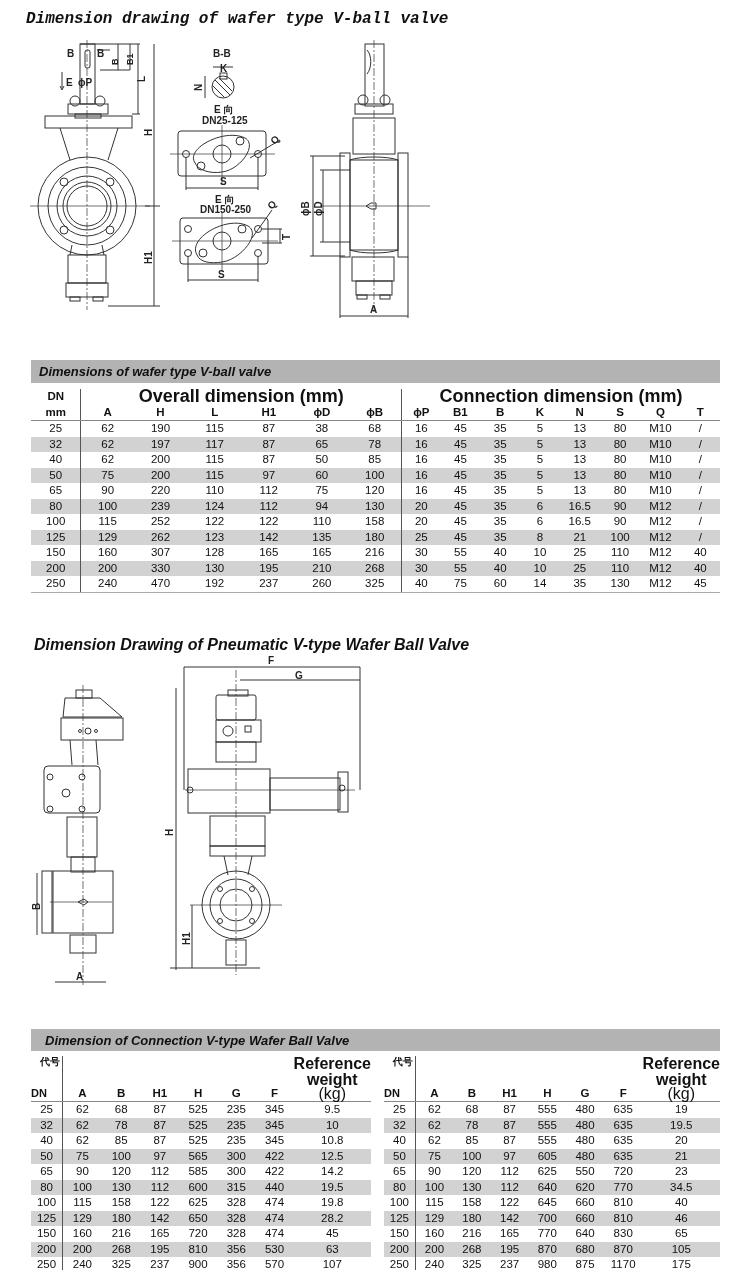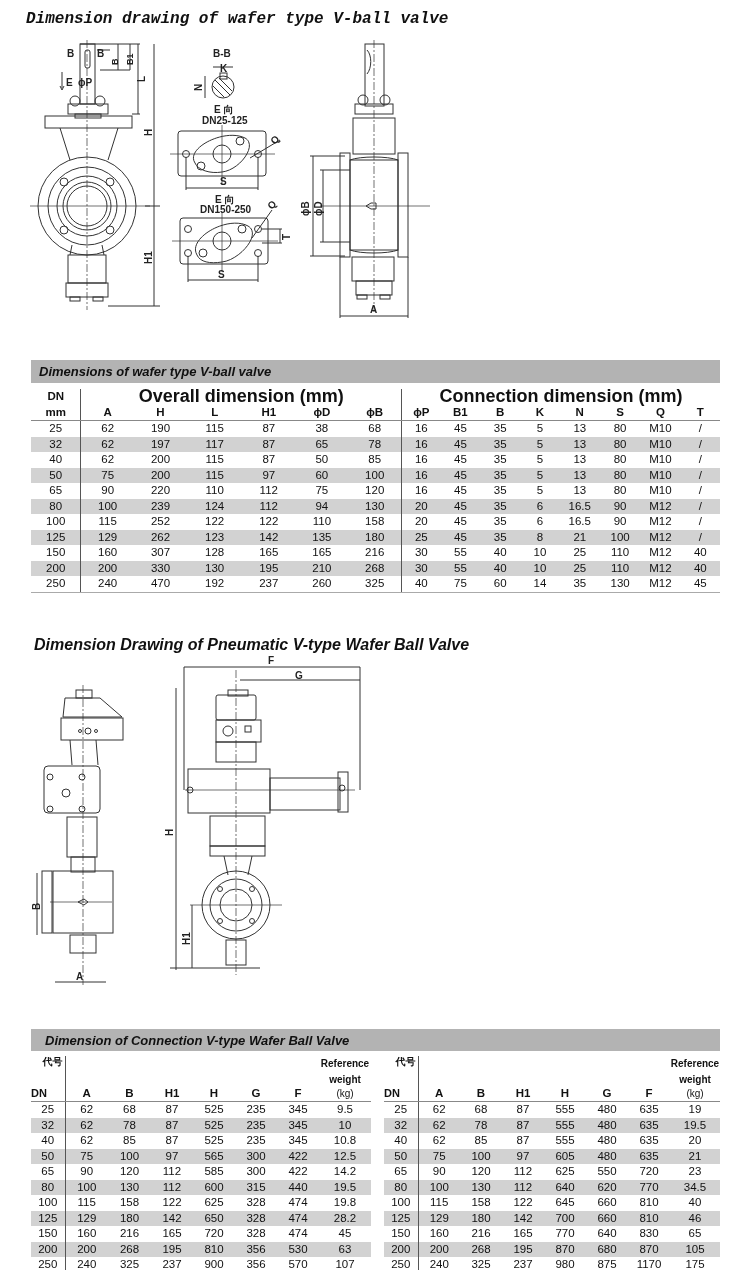--- a/index.html
+++ b/index.html
@@ -9,21 +9,21 @@
   svg text{font-family:"Liberation Sans",sans-serif;font-weight:bold;fill:#222;}
   .hdr{position:absolute;background:#b3b3b3;font-style:italic;font-weight:bold;font-size:13px;color:#111;padding-left:8px;box-sizing:border-box;display:flex;align-items:center;}
   table.dim{position:absolute;border-collapse:collapse;font-size:11.5px;color:#111;}
   table.dim td, table.dim th{padding:0;text-align:center;height:15.5px;line-height:15.5px;font-weight:normal;}
   table.dim th{font-weight:bold;}
   table.dim tr.even td{background:#d2d2d2;}
   table.dim .sep{border-right:1px solid #555;}
   table.dim tr.headlast th{border-bottom:1.5px solid #888;}
   table.dim tr.last td{border-bottom:1.5px solid #aaa;}
   .grp{font-size:18px;font-weight:bold;}
-  .refw{font-size:10px;line-height:11px;font-weight:bold;margin-left:48px;}
+  .refw{font-size:16px;line-height:11px;font-weight:bold;margin-left:48px;}
 </style>
 </head>
 <body>
 
 <div class="title" style="left:26px;top:10px;font-family:Liberation Mono, monospace;">Dimension drawing of wafer type V-ball valve</div>
 
 <svg class="drawing" style="top:0;" width="750" height="340" viewBox="0 0 750 340" fill="none" stroke="#333" stroke-width="1">
 
   <g>
     <line x1="87" y1="40" x2="87" y2="310" stroke-dasharray="8,2,2,2" stroke-width="0.7"></line>

